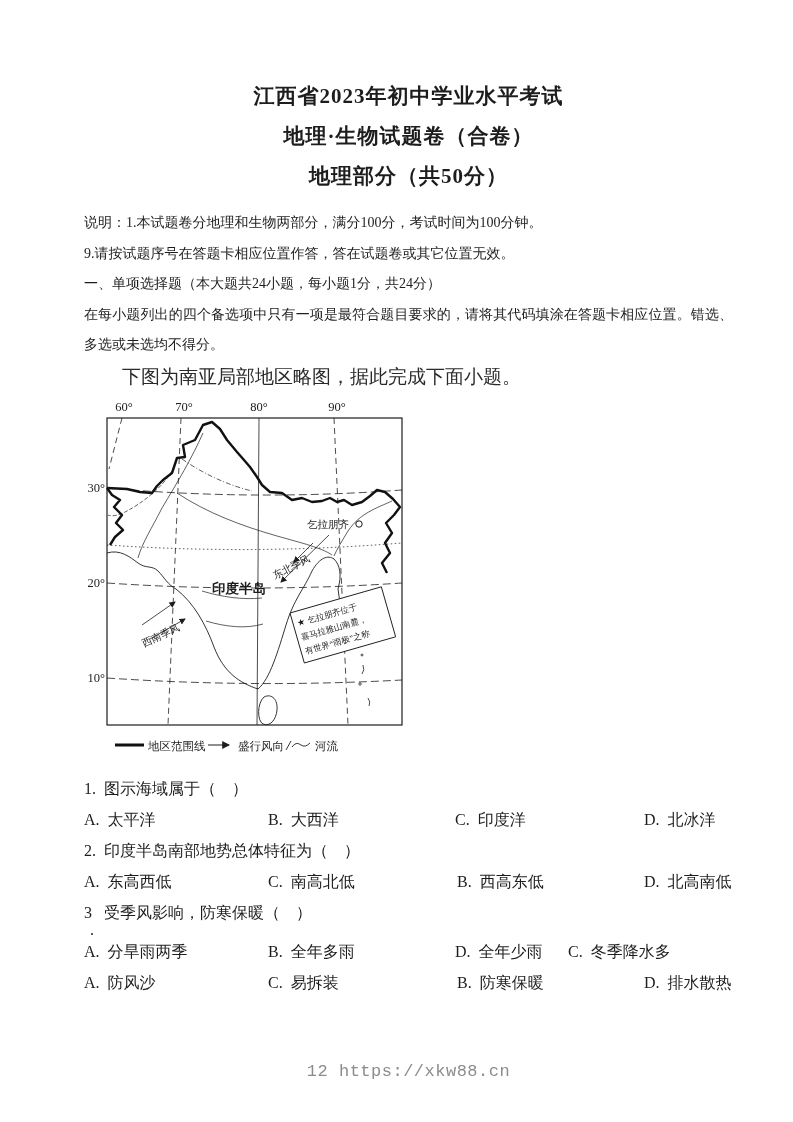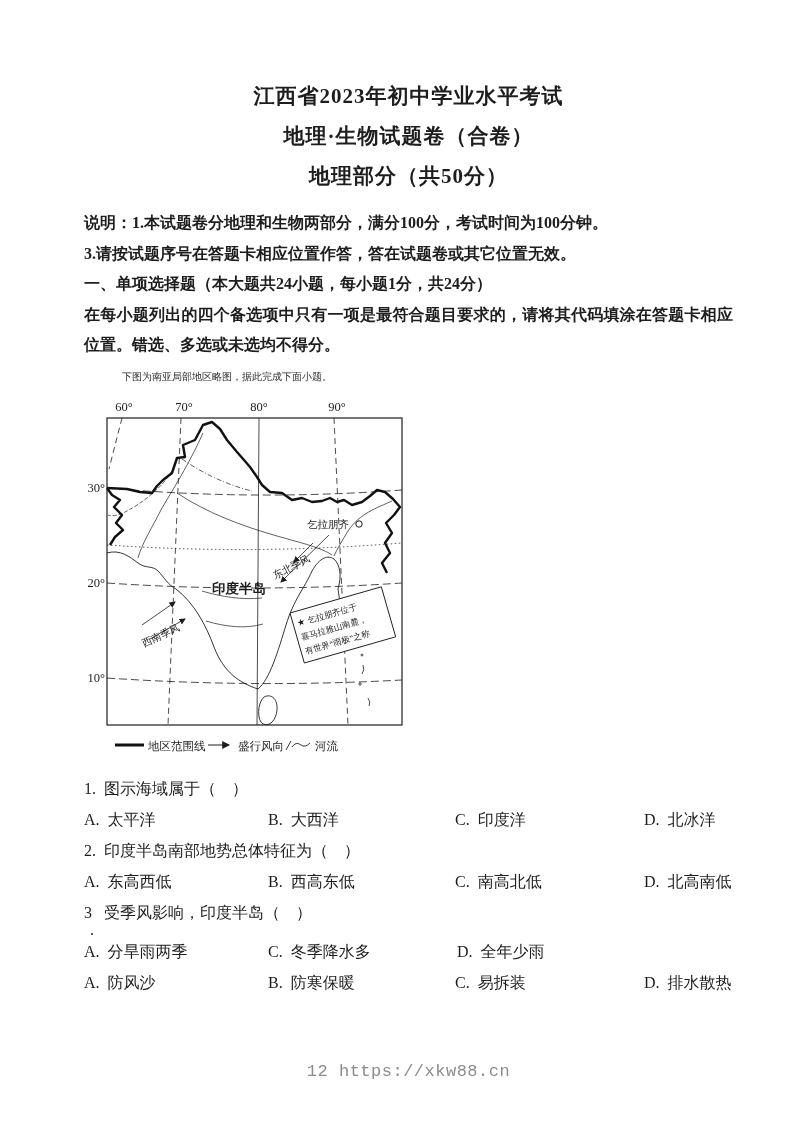--- a/index.html
+++ b/index.html
@@ -8,23 +8,23 @@
     width:793px; height:1122px;
     font-family:"Liberation Serif","DejaVu Serif",serif;
     color:#1d1d1d;
     overflow:hidden;
   }
   .page { width:793px; height:1122px; padding:76px 72px 0 72px; position:relative;margin-left:12px; }
 
   .title { text-align:center; font-weight:bold; font-size:21px; line-height:40px; letter-spacing:1px; }
 
   .notice-block { margin-top:12px; }
-  .para { font-size:16px; font-weight:bold; line-height:30.5px; text-align:justify; }
-
-  .map-intro { font-size:10px; line-height:28px; margin-top:2px; text-indent:38px; color:#2a2a2a; }
+  .para { font-size:14px; font-weight:normal; line-height:30.5px; text-align:justify; }
+
+  .map-intro { font-size:19px; line-height:28px; margin-top:2px; text-indent:38px; color:#2a2a2a; }
 
   .map-wrap { margin-top:2px; margin-left:-2px; }
   .map-wrap svg { display:block; }
   svg text { font-family:"Liberation Serif","DejaVu Serif",serif; fill:#1d1d1d; }
 
   .questions { margin-top:8px; }
   .q-block { font-size:16px; position:relative; }
   .q-stem { line-height:31px; white-space:nowrap; }
   .q-num { display:inline-block; min-width:14px; }
   .q-stem-text { margin-left:6px;text-align:right; }
@@ -46,21 +46,21 @@
 <body>
 
 <div class="page">
 
   <div class="title">江西省2023年初中学业水平考试</div>
   <div class="title">地理·生物试题卷（合卷）</div>
   <div class="title">地理部分（共50分）</div>
 
   <div class="notice-block">
     <div class="para">说明：1.本试题卷分地理和生物两部分，满分100分，考试时间为100分钟。</div>
-    <div class="para">3.请按试题序号在答题卡相应位置作答，答在试题卷或其它位置无效。</div>
+    <div class="para">9.请按试题序号在答题卡相应位置作答，答在试题卷或其它位置无效。</div>
     <div class="para">一、单项选择题（本大题共24小题，每小题1分，共24分）</div>
     <div class="para">在每小题列出的四个备选项中只有一项是最符合题目要求的，请将其代码填涂在答题卡相应位置。错选、多选或未选均不得分。</div>
   </div>
 
   <div class="map-intro">下图为南亚局部地区略图，据此完成下面小题。</div>
 
   <div class="map-wrap">
     <svg width="335" height="372" viewBox="0 0 335 372">
       <defs>
         <marker id="ah" viewBox="0 0 10 10" refX="8.5" refY="5" markerWidth="8" markerHeight="8" orient="auto">
@@ -180,43 +180,44 @@
         <span class="opt opt-d"><span class="key">D.</span><span>北冰洋</span></span>
       </div>
     </div>
 
     <div class="q-block">
       <div class="q-stem">
         <span class="q-num">2.</span><span class="q-stem-text">印度半岛南部地势总体特征为（　）</span>
       </div>
       <div class="q-options">
         <span class="opt opt-a"><span class="key">A.</span><span>东高西低</span></span>
+        <span class="opt opt-c"><span class="key">C.</span><span>南高北低</span></span>
         <span class="opt opt-b"><span class="key">B.</span><span>西高东低</span></span>
-        <span class="opt opt-c"><span class="key">C.</span><span>南高北低</span></span>
         <span class="opt opt-d"><span class="key">D.</span><span>北高南低</span></span>
       </div>
     </div>
 
     <div class="q-block">
       <div class="q-stem">
-        <span class="q-num">3</span><span class="q-stem-text">受季风影响，印度半岛（　）</span>
+        <span class="q-num">3</span><span class="q-stem-text">受季风影响，防寒保暖（　）</span>
       </div>
       <span class="stray-dot">.</span>
       <div class="q-options q3-opts">
         <span class="opt opt-a"><span class="key">A.</span><span>分旱雨两季</span></span>
+        <span class="opt opt-b"><span class="key">B.</span><span>全年多雨</span></span>
+        <span class="opt opt-d"><span class="key">D.</span><span>全年少雨</span></span>
         <span class="opt opt-c"><span class="key">C.</span><span>冬季降水多</span></span>
-        <span class="opt opt-d"><span class="key">D.</span><span>全年少雨</span></span>
       </div>
     </div>
 
     <div class="q-block">
       <div class="q-options">
         <span class="opt opt-a"><span class="key">A.</span><span>防风沙</span></span>
+        <span class="opt opt-c"><span class="key">C.</span><span>易拆装</span></span>
         <span class="opt opt-b"><span class="key">B.</span><span>防寒保暖</span></span>
-        <span class="opt opt-c"><span class="key">C.</span><span>易拆装</span></span>
         <span class="opt opt-d"><span class="key">D.</span><span>排水散热</span></span>
       </div>
     </div>
 
   </div>
 
   <div class="footer">12 https://xkw88.cn</div>
 
 </div>
 

